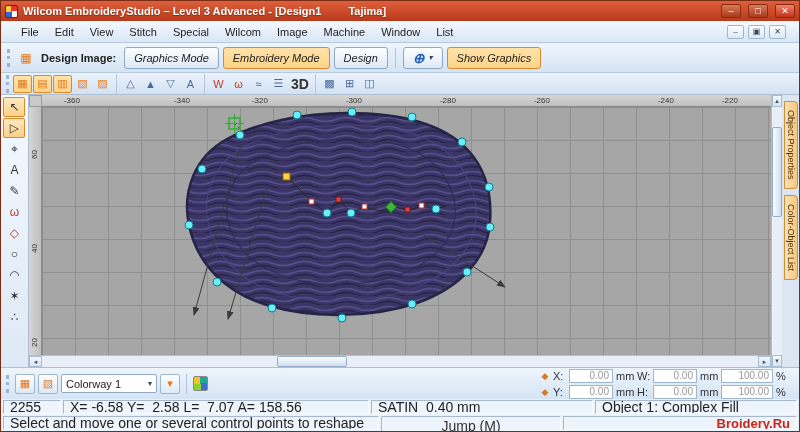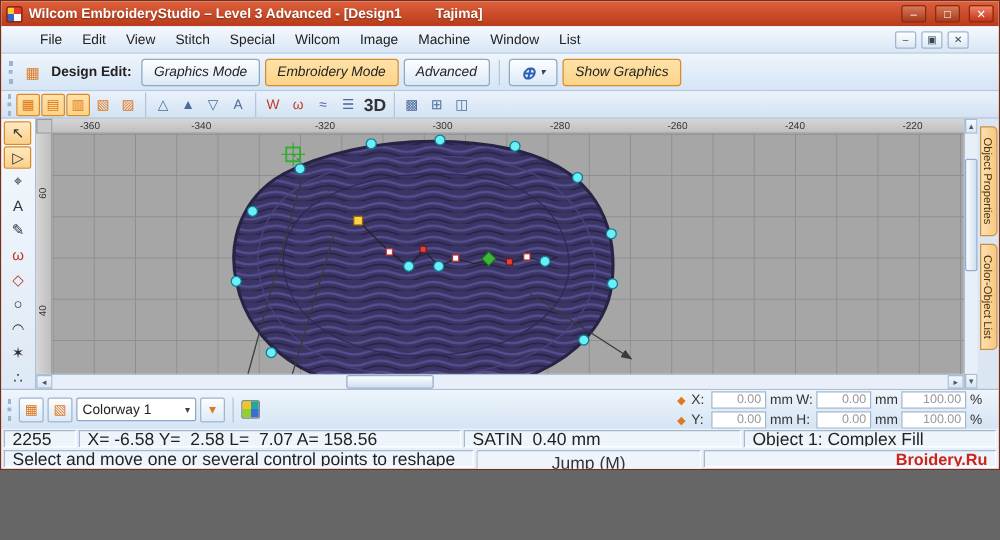--- a/index.html
+++ b/index.html
@@ -1,34 +1,34 @@
 <!DOCTYPE html>
 <html style="--titlebar_a: #dd5f3b; --titlebar_b: #b83a1a; --active_btn: #fcd489; --toolbar_bg: #dce9f7; --canvas_bg: #a6a6a6; --grid: #8f8f8f; --design: #3b3566; --tab_bg: #f7c77e; --watermark: #cc2418; --panel: #e9f1fa;"><head>
 <meta charset="utf-8">
 <style>
   * { box-sizing: border-box; margin: 0; padding: 0; }
   html,body { background:#666; }
   .app{
-    width:800px;height:376px;overflow:hidden;display:flex;flex-direction:column;
+    width:800px;height:432px;overflow:hidden;display:flex;flex-direction:column;
     font-family:"Liberation Sans",sans-serif;font-size:11px;color:#222;
     background:var(--toolbar_bg,#dce9f7);border:1px solid #7a2c14;
   }
   
   .titlebar{height:20px;display:flex;align-items:center;gap:5px;padding:0 4px;
     background:linear-gradient(var(--titlebar_a,#dd5f3b),var(--titlebar_b,#b83a1a));color:#fff;}
   .app-icon{width:13px;height:13px;border-radius:2px;flex:0 0 auto;
     background:conic-gradient(#e33 0 25%,#fff 0 50%,#36c 0 75%,#fc3 0);border:1px solid #7a1d08;}
   .tb-title{font-weight:bold;font-size:11px;text-shadow:0 1px 1px #7a2c14;white-space:pre;}
   .tb-doc{font-weight:bold;font-size:11px;margin-left:22px;text-shadow:0 1px 1px #7a2c14;}
   .tb-spacer{flex:1;}
   .winbtn{width:20px;height:14px;margin-left:2px;display:flex;align-items:center;justify-content:center;
     font-size:9px;color:#fff;background:linear-gradient(#d87a5a,#a63c1c);border:1px solid #8a2a10;border-radius:2px;}
   .winbtn.close{background:linear-gradient(#f08568,#c4311a);}
   
-  .menubar{height:22px;display:flex;align-items:center;padding:0 24px;gap:2px;
+  .menubar{height:22px;display:flex;align-items:center;padding:0 13px;gap:2px;
     background:linear-gradient(#f4f9ff,#d9e6f5);border-bottom:1px solid #b6c9de;}
   .menu-item{padding:2px 7px;border-radius:2px;}
   .mdi-btn{width:17px;height:14px;margin-left:2px;display:flex;align-items:center;justify-content:center;
     font-size:8px;color:#345;background:linear-gradient(#fdfeff,#dce8f4);border:1px solid #9fb6cf;border-radius:2px;}
   
   .modebar{height:30px;display:flex;align-items:center;gap:4px;padding:0 6px;
     background:linear-gradient(#eef5fc,#d5e4f4);border-bottom:1px solid #b6c9de;}
   .grip{width:4px;height:18px;border-left:3px dotted #9cb4cd;margin-right:2px;}
   .mode-icon{width:18px;height:18px;display:flex;align-items:center;justify-content:center;color:#e07820;font-size:12px;}
   .mode-label{font-weight:bold;margin:0 4px 0 2px;}
@@ -145,24 +145,24 @@
     <span class="menu-item">List</span>
     <span class="tb-spacer"></span>
     <span class="mdi-btn">–</span>
     <span class="mdi-btn">▣</span>
     <span class="mdi-btn">✕</span>
   </div>
 
   <div class="modebar">
     <span class="grip"></span>
     <span class="mode-icon">▦</span>
-    <span class="mode-label">Design Edit:</span>
+    <span class="mode-label">Design Image:</span>
     <span class="btn">Graphics Mode</span>
     <span class="btn active">Embroidery Mode</span>
-    <span class="btn">Advanced</span>
+    <span class="btn">Design</span>
     <span class="vsep"></span>
     <span class="btn">
       <span class="globe">⊕</span>
       <span class="caret">▾</span>
     </span>
     <span class="btn active">Show Graphics</span>
   </div>
 
   <div class="iconbar">
     <span class="grip"></span>
@@ -202,26 +202,26 @@
       <span class="tool">◠</span>
       <span class="tool">✶</span>
       <span class="tool">∴</span>
     </div>
 
     <div class="center">
       <div class="hruler-row">
         <div class="ruler-corner"></div>
         <div class="hruler">
           <span style="left:22px">-360</span>
-          <span style="left:111px">-340</span>
+          <span style="left:132px">-340</span>
           <span style="left:210px">-320</span>
           <span style="left:304px">-300</span>
           <span style="left:398px">-280</span>
           <span style="left:492px">-260</span>
-          <span style="left:586px">-240</span>
+          <span style="left:616px">-240</span>
           <span style="left:680px">-220</span>
         </div>
       </div>
       <div class="canvas-row">
         <div class="vruler">
           <span style="top:52px">60</span>
           <span style="top:146px">40</span>
           <span style="top:240px">20</span>
         </div>
         <div class="canvas">

